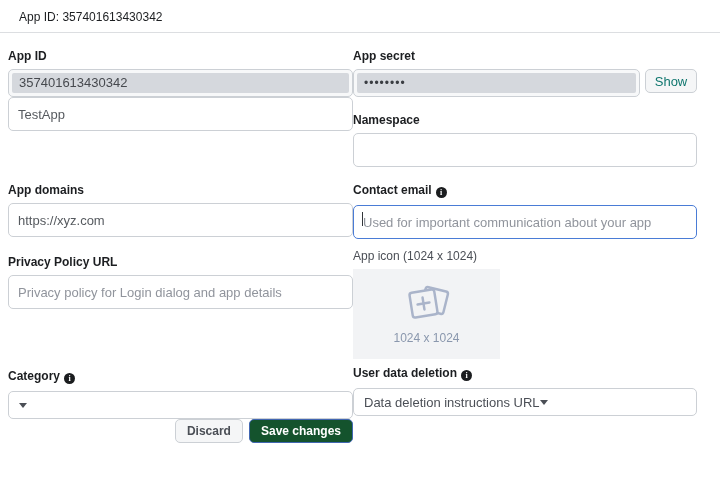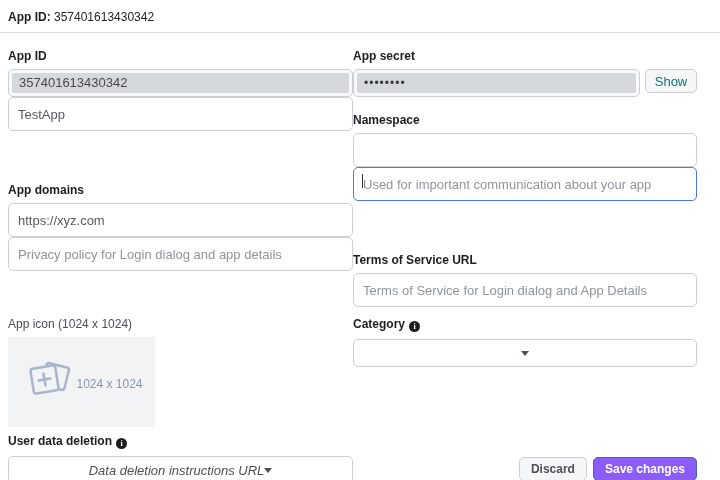--- a/index.html
+++ b/index.html
@@ -7,21 +7,21 @@
   body { font-family:"Liberation Sans", sans-serif; }
   .page {
     position:relative; width:720px; height:480px; background:#ffffff;
     color:#1c1e21; overflow:hidden;
   }
   
   .topbar {
     height:33px; padding:10px 8px 0; border-bottom:1px solid #dcdee1;
     font-size:12px; color:#1c1e21;
   }
-  .topbar .b { font-weight:bold; }
+  .topbar .b { font-weight:normal;margin-left:11px; }
   
   .main {
     display:grid; grid-template-columns:345px 344px; 
     padding:0 8px; align-items:start;
   }
   .fg { width:100%; }
   .fg label {
     display:block; margin:17px 0 7px; font-size:12px; font-weight:bold;
     color:#1c1e21; line-height:12px;
   }
@@ -53,31 +53,31 @@
   .secret-row { display:flex; gap:5px; }
   .secret-row .ro { flex:1; }
   .show-btn {
     width:52px; height:24px; border:1px solid #ccd0d5; border-radius:5px;
     background:#f5f6f7; font-size:13px; color:#0f766e; cursor:pointer;
     font-family:"Liberation Sans", sans-serif;
   }
   
   .sel {
     height:28px; border:1px solid #ccd0d5; border-radius:5px; background:#fff;
-    display:flex; align-items:center; justify-content:center;
-    padding:0 10px; font-size:13px; color:#4b4f56; cursor:pointer;font-style:italic;
+    display:flex; align-items:center; justify-content:flex-start;
+    padding:0 10px; font-size:13px; color:#4b4f56; cursor:pointer;
   }
   .tri {
     width:0; height:0; border-left:4.5px solid transparent;
     border-right:4.5px solid transparent; border-top:5px solid #4b4f56;
   }
   
   .icon-box {
     width:147px; height:90px; background:#f2f3f5; display:flex;
-    align-items:center; justify-content:center;
+    flex-direction:column; align-items:center; justify-content:center;
     cursor:pointer;
   }
   .icon-box .dim { font-size:12px; color:#8a97ad; margin-top:3px; }
   
   .info {
     display:inline-block; width:11px; height:11px; border-radius:50%;
     background:#1b1d1f; color:#fff; font-size:8px; line-height:11px;
     text-align:center; font-weight:bold; margin-left:4px; vertical-align:-1px;
     cursor:default;
   }
@@ -85,21 +85,21 @@
   
   .btn-row {
     display:flex; justify-content:flex-end; align-items:flex-end; gap:6px;
     height:100%; padding-bottom:3px; align-self:stretch;
   }
   .btn {
     height:24px; border-radius:5px; font-size:12px; font-weight:bold;
     padding:0 11px; cursor:pointer; font-family:"Liberation Sans", sans-serif;
   }
   .btn.ghost { background:#f5f6f7; border:1px solid #ccd0d5; color:#4b4f56; }
-  .btn.primary { background:#8b5cf6; border:1px solid #4267b2; color:#ffffff; }
+  .btn.primary { background:#14532d; border:1px solid #4267b2; color:#ffffff; }
 </style>
 </head>
 <body>
 
 <div class="page">
 
   <div class="topbar">
     <span class="b">App ID:</span>
     <span>357401613430342</span>
   </div>
@@ -131,34 +131,32 @@
       <label>Namespace</label>
       <input class="txt" type="text" value="" style="">
     </div>
 
     <div class="fg">
       <label>App domains</label>
       <input class="txt" type="text" value="https://xyz.com" style="">
     </div>
 
     <div class="fg">
+      <label><span>Contact email</span><span class="info"></span></label>
       <div class="inwrap">
         <input class="txt focused" type="text" placeholder="Used for important communication about your app" style="">
         <div class="caret-bar"></div>
       </div>
     </div>
 
     <div class="fg">
+      <label>Privacy Policy URL</label>
       <input class="txt" type="text" placeholder="Privacy policy for Login dialog and app details" style="">
     </div>
 
-    <div class="fg">
-      <label>Terms of Service URL</label>
-      <input class="txt" type="text" placeholder="Terms of Service for Login dialog and App Details" style="">
-    </div>
 
     <div class="fg tight">
       <label class="light">App icon (1024 x 1024)</label>
       <div class="icon-box">
         <svg width="56" height="44" viewBox="0 0 56 44">
           <g>
             <rect x="24" y="5" width="23" height="23" rx="2.5" fill="#f2f3f5" stroke="#aab4ca" stroke-width="2.5" transform="rotate(14 35.5 16.5)"></rect>
             <rect x="12" y="7" width="25" height="25" rx="2.5" fill="#f2f3f5" stroke="#aab4ca" stroke-width="2.5" transform="rotate(-9 24.5 19.5)"></rect>
             <g transform="rotate(-9 24.5 19.5)" stroke="#aab4ca" stroke-width="2.5" stroke-linecap="round">
               <line x1="24.5" y1="13.5" x2="24.5" y2="25.5"></line>

